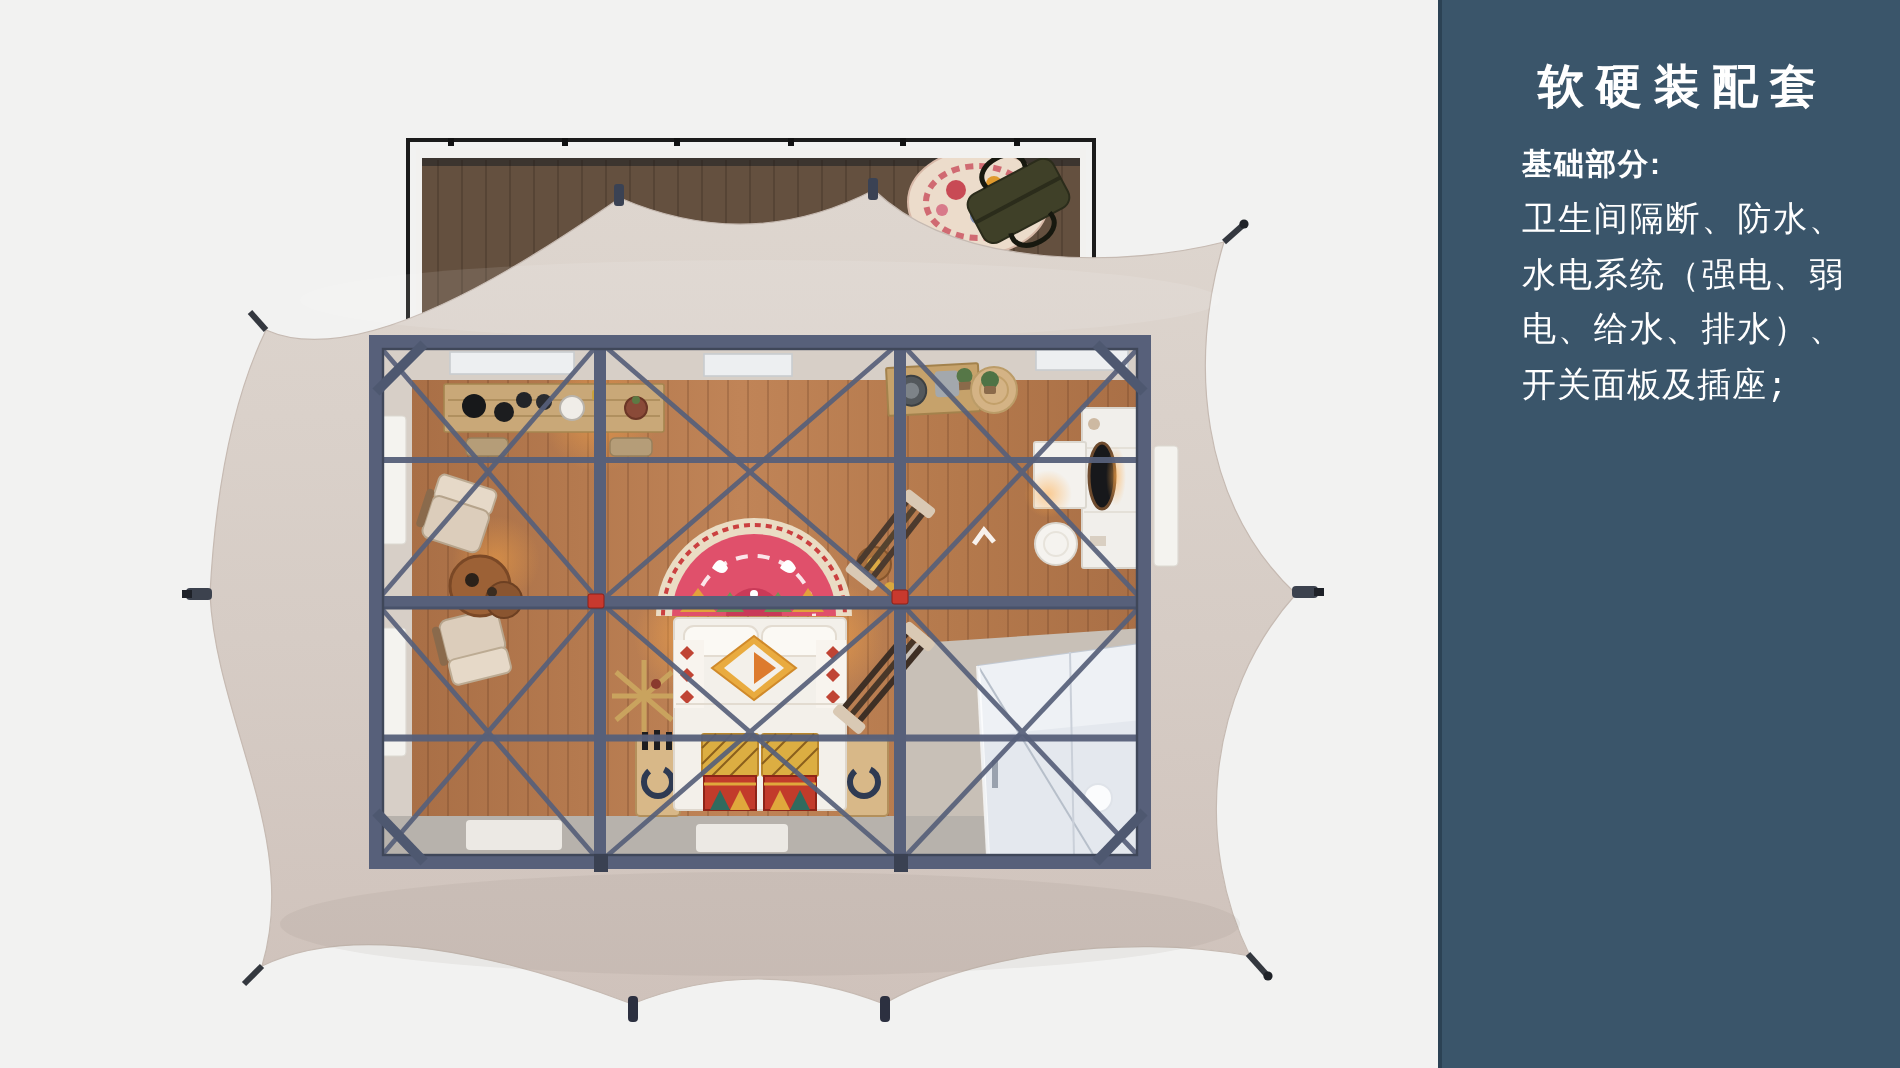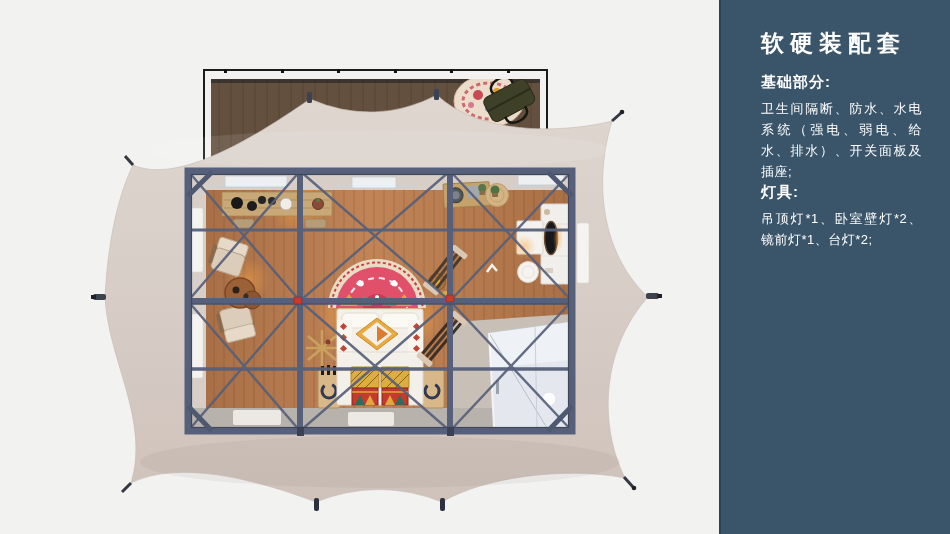--- a/index.html
+++ b/index.html
@@ -4,26 +4,26 @@
 <style>
   html,body{margin:0;padding:0;background:#e9e9e9;}
   .page{width:950px;height:534px;display:flex;overflow:hidden;background:#f2f2f1;
         font-family:"Liberation Sans","DejaVu Sans",sans-serif;position:relative;}
   .stage{width:719px;height:534px;position:relative;flex:0 0 auto;}
   .stage svg{display:block;}
   .sidebar{flex:1 1 auto;height:534px;box-sizing:border-box;
            background:var(--c-panel,#3a556a);
            border-left:2px solid #2b4254;
            color:#fff;padding:24px 28px 0 40px;}
-  .panel-title{font-size:23px;font-weight:bold;letter-spacing:6px;
+  .panel-title{font-size:23px;font-weight:bold;letter-spacing:6px;text-align:center;
                margin:4px 0 14px 0;white-space:nowrap;}
   .section{margin-top:1px;}
   .section h3{font-size:15px;font-weight:bold;margin:0 0 6px 0;letter-spacing:1px;}
-  .section p{font-size:13px;line-height:1.62;margin:0;text-align:justify;
-             letter-spacing:0.5px;}
+  .section p{font-size:17px;line-height:1.62;margin:0;text-align:justify;
+             letter-spacing:0.5px;font-family:Liberation Mono, monospace;}
 </style>
 </head>
 <body>
 
 <div class="page">
 
   <figure class="stage" style="margin:0">
   <svg width="719" height="534" viewBox="0 0 719 534">
     <defs>
       <linearGradient id="canopyGrad" x1="0" y1="0" x2="0" y2="1">
@@ -445,24 +445,20 @@
     <h2 class="panel-title">软硬装配套</h2>
 
     <div class="section">
       <h3>基础部分:</h3>
       <p>卫生间隔断、防水、水电系统（强电、弱电、给水、排水）、开关面板及插座;</p>
     </div>
 
     <div class="section">
     </div>
 
-    <div class="section">
-      <h3>灯具:</h3>
-      <p>吊顶灯*1、卧室壁灯*2、镜前灯*1、台灯*2;</p>
-    </div>
 
     <div class="section">
     </div>
 
     <div class="section">
     </div>
   </aside>
 
 </div>
 

